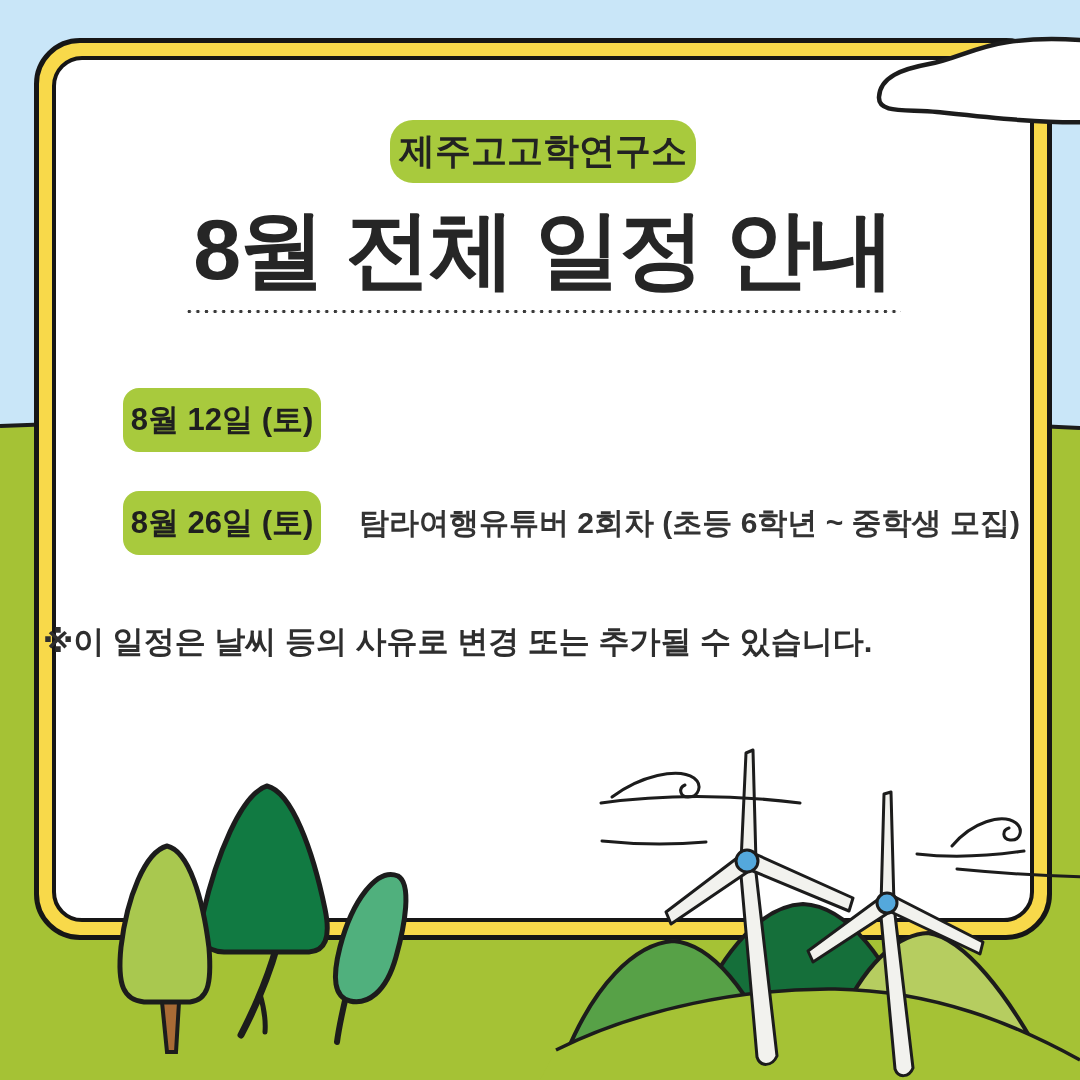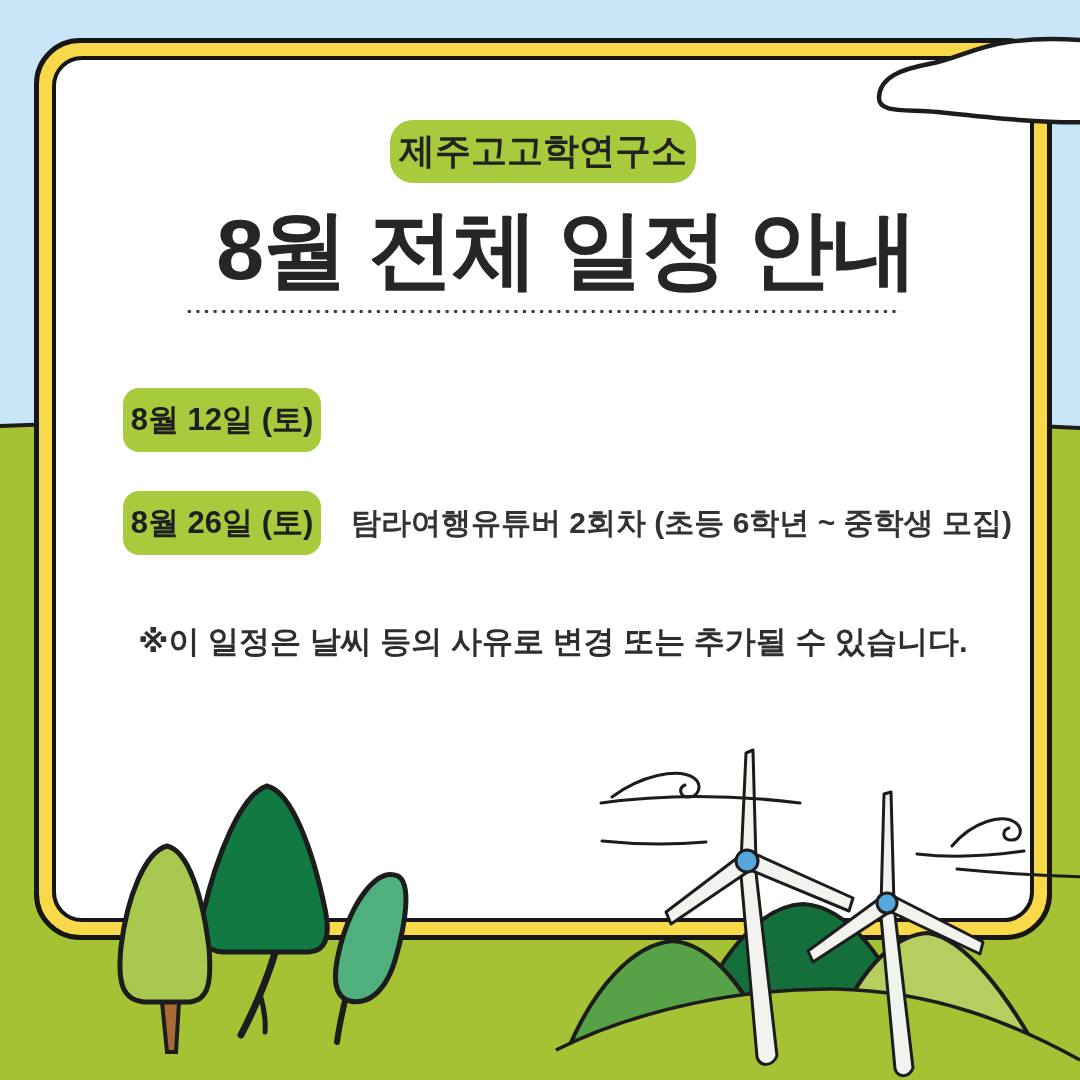--- a/index.html
+++ b/index.html
@@ -26,49 +26,49 @@
   
   .org-badge{
     position:absolute;top:77px;left:50%;transform:translateX(-50%);
     width:306px;height:63px;background:#a8ca3d;border-radius:23px;
     display:flex;align-items:center;justify-content:center;
     font-size:36px;font-weight:800;color:#222222;white-space:nowrap;
   }
   .page-title{
     position:absolute;top:152px;left:0;width:100%;
     text-align:center;font-size:86px;font-weight:800;
-    letter-spacing:-2px;color:#262626;line-height:108px;white-space:nowrap;padding-left:23px;
+    letter-spacing:-2px;color:#262626;line-height:108px;white-space:nowrap;
   }
   .dotted-divider{
     position:absolute;top:266px;left:50%;transform:translateX(-50%);
     width:716px;height:5px;
     background-image:radial-gradient(circle,#3a3a3a 1.7px,transparent 2px);
     background-size:8.6px 5px;background-repeat:repeat-x;background-position:left center;
   }
 
   
   .schedule-row{
     position:absolute;left:84px;height:64px;
-    display:flex;align-items:center;gap:30px;
+    display:flex;align-items:center;gap:38px;
   }
   .row-1{top:345px;}
   .row-2{top:448px;}
   .date-badge{
     width:198px;height:64px;background:#a8ca3d;border-radius:16px;
     display:flex;align-items:center;justify-content:center;
     font-size:31px;font-weight:800;color:#1f1f1f;white-space:nowrap;flex:none;
   }
   .schedule-desc{
     font-size:30px;font-weight:700;color:#333333;white-space:nowrap;
   }
 
   
   .note-text{
-    position:absolute;top:578px;left:10px;width:100%;
-    text-align:center;font-size:31px;font-weight:700;color:#2e2e2e;white-space:nowrap;
+    position:absolute;top:578px;left:4px;width:100%;
+    text-align:left;font-size:31px;font-weight:700;color:#2e2e2e;white-space:nowrap;
   }
 </style>
 </head>
 <body>
 
 <svg class="bg-svg" width="1080" height="1080" viewBox="0 0 1080 1080">
   <path d="M0,426 Q540,404 1080,428 L1080,1080 L0,1080 Z" fill="#a5c235"></path>
   <path d="M0,426 Q540,404 1080,428" fill="none" stroke="#1c1c1c" stroke-width="4"></path>
 </svg>
 

